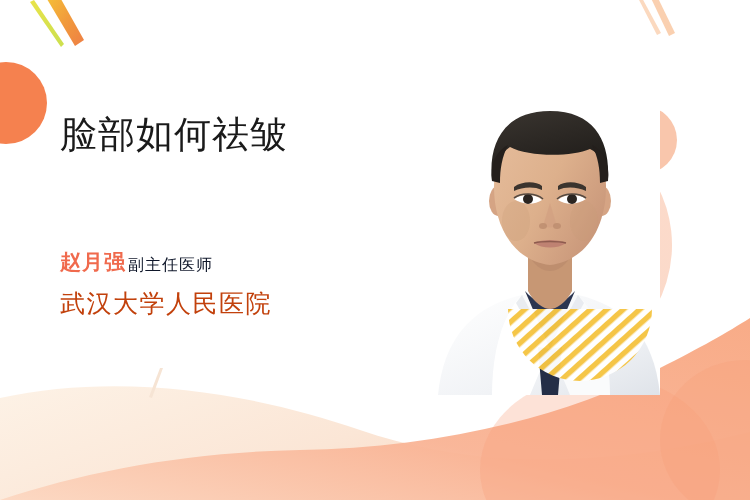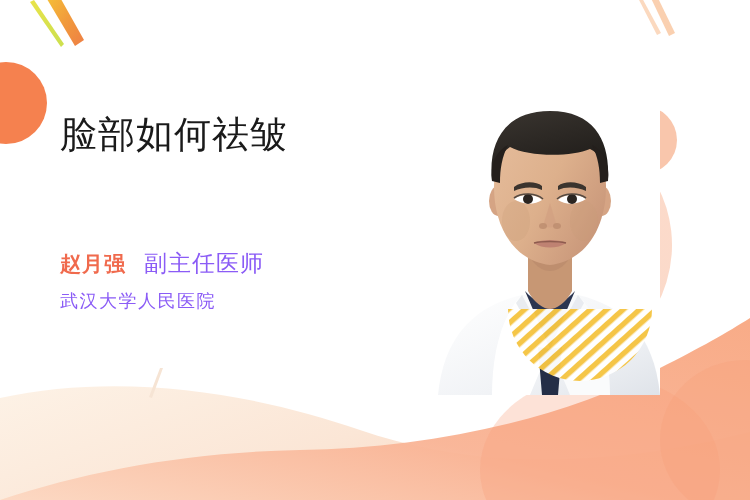--- a/index.html
+++ b/index.html
@@ -42,42 +42,42 @@
     line-height:1.25;
     white-space:nowrap;
   }
   #credits {
     position:absolute;
     left:60px; top:248px;
     width:360px;
   }
   .name-row {
     display:flex;
-    align-items:center;
-    gap:18px;
+    align-items:flex-end;
+    gap:2px;
     margin-bottom:10px;
   }
   #doctor-name {
     font-size:21px;
     font-weight:bold;
     color:#f06a4d;
     letter-spacing:1px;
     white-space:nowrap;
   }
   #doctor-title {
-    font-size:23px;
+    font-size:16px;
     font-weight:400;
-    color:#8b5cf6;
+    color:#0f172a;
     letter-spacing:1px;
     white-space:nowrap;
   }
   .affil {
-    font-size:18px;
+    font-size:25px;
     font-weight:400;
-    color:#8b5cf6;
+    color:#c2410c;
     letter-spacing:1.5px;
     line-height:1.42;
     white-space:nowrap;
   }
 </style>
 </head>
 <body>
 
 <div id="card">
 

